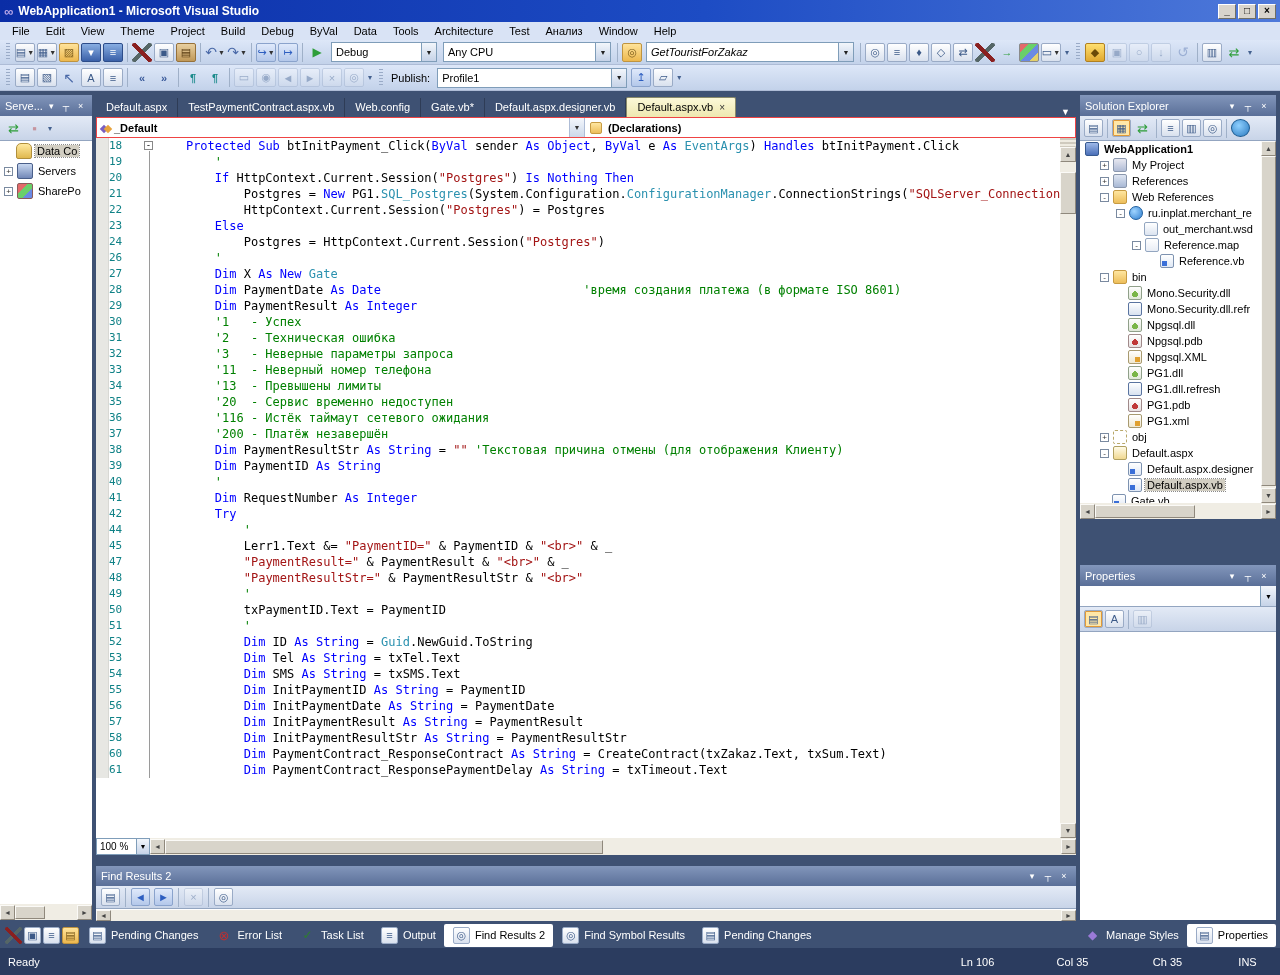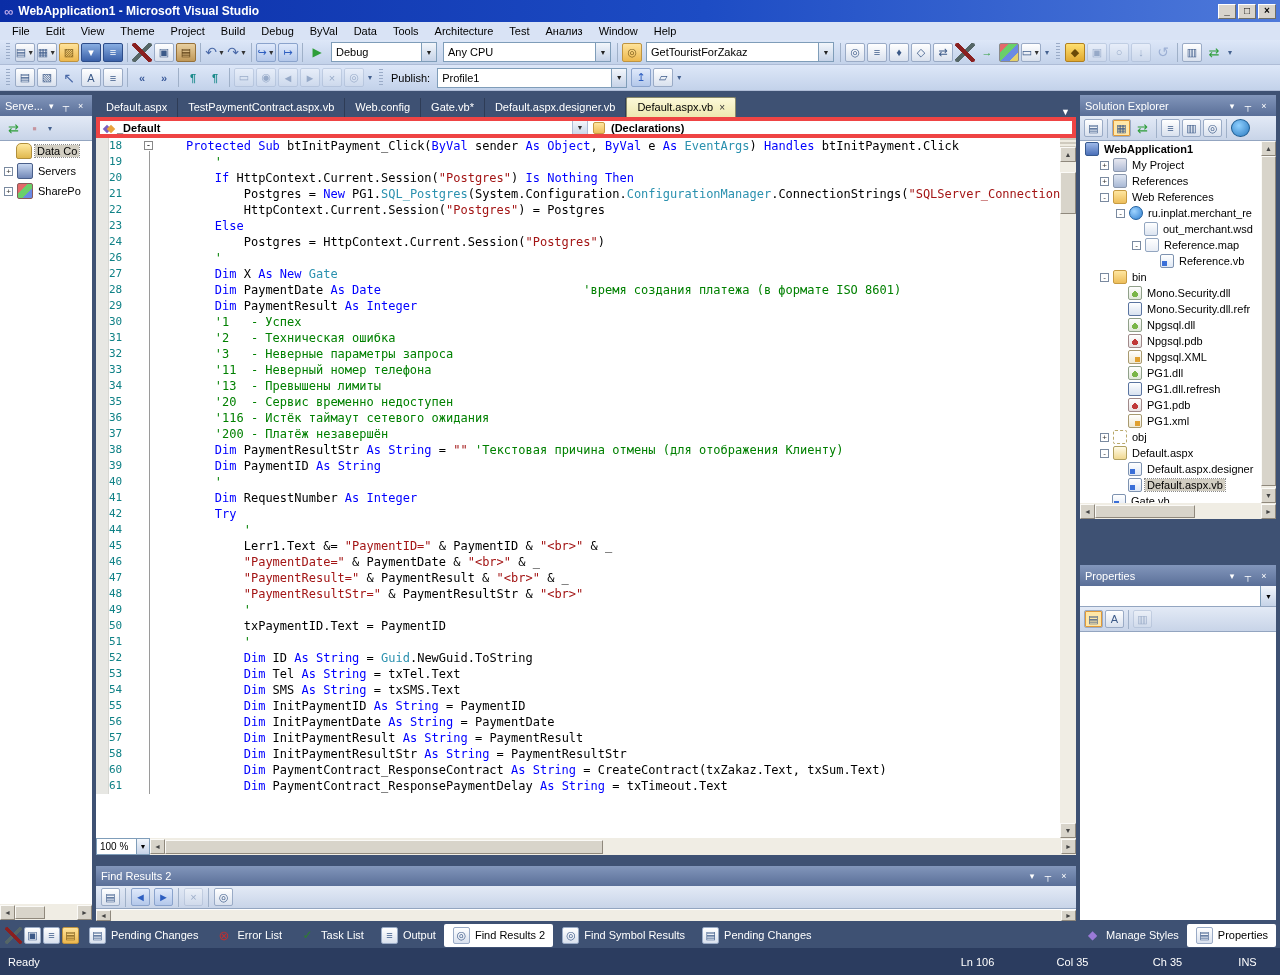--- a/index.html
+++ b/index.html
@@ -89,21 +89,21 @@
 .hsb{display:flex;align-items:center;background:#f0ede4;flex:none}
 .vsb{position:absolute;top:0;right:0;bottom:0;width:16px;background:#f0ede4;display:flex;flex-direction:column}
 .vgrip{height:9px;flex:none;background:repeating-linear-gradient(180deg,#cfcabe 0 2px,#efece2 2px 4px)}
 
 .edwrap{position:absolute;left:96px;top:4px;width:980px;height:760px;display:flex;flex-direction:column}
 .tabstrip{height:22px;flex:none;display:flex;align-items:flex-end;color:#fff}
 .tab{padding:3px 10px 4px;white-space:nowrap;border-right:1px solid rgba(0,0,0,.25)}
 .tab.active{background:linear-gradient(#fcf8d8,#eee8b0);color:#000;border:1px solid #8a8a6a;border-bottom:none;border-radius:2px 2px 0 0;display:flex;align-items:center;gap:6px}
 .tab .tx{font-size:10px;color:#333}
 .tabdrop{margin-left:auto;padding:0 6px;color:#fff;font-size:9px}
-.navbar{height:21px;flex:none;background:#fff;border:4px solid #ef4444;display:flex;align-items:center}
+.navbar{height:21px;flex:none;background:#fff;border:1px solid #ef4444;display:flex;align-items:center}
 .navsec{display:flex;align-items:center;height:100%;overflow:hidden}
 .navsec .nlbl{font-weight:bold;color:#000;padding:0 3px;white-space:nowrap}
 .navsec .nbtn{margin-left:auto;width:15px;height:100%;display:flex;align-items:center;justify-content:center;font-size:7px;color:#333;background:linear-gradient(#f4f7fc,#ccd8ea);border-left:1px solid #aebcd6}
 .dia{width:6px;height:6px;transform:rotate(45deg);display:inline-block}
 .codearea{flex:none;height:700px;background:#fff;position:relative;overflow:hidden}
 .codelines{position:absolute;left:0;top:0;right:16px;bottom:0;overflow:hidden}
 .crow{display:flex;height:16px;font-family:"DejaVu Sans Mono",monospace;font-size:12px;line-height:16px}
 .gut{width:13px;flex:none;background:#e7e7e3;border-right:1px solid #d8d8d4}
 .lnum{width:33px;flex:none;color:#0f8186;text-align:left;padding-right:5px;font-size:11px}
 .omar{width:15px;flex:none;position:relative}
@@ -183,21 +183,21 @@
       <div class="combo" style="width: 106px;">
         <span class="cv">Debug</span>
         <span class="cb">▼</span>
       </div>
       <div class="combo" style="width: 168px;">
         <span class="cv">Any CPU</span>
         <span class="cb">▼</span>
       </div>
       <div class="tsep"></div>
       <span class="tbi c-folder">◎</span>
-      <div class="combo" style="width: 188px;">
+      <div class="combo" style="width: 208px; font-style: italic;">
         <span class="cv">GetTouristForZakaz</span>
         <span class="cb">▼</span>
       </div>
       <div class="tsep"></div>
       <span class="tbi c-doc">◎</span>
       <span class="tbi c-doc">≡</span>
       <span class="tbi c-doc">♦</span>
       <span class="tbi c-doc">◇</span>
       <span class="tbi c-doc">⇄</span>
       <span class="tbi c-xcut"></span>
@@ -472,26 +472,20 @@
               <span class="ccode"><span class="cp">            </span><span class="cc">'</span></span>
             </div>
             <div class="crow">
               <span class="gut"></span>
               <span class="lnum">45</span>
               <span class="omar vl"></span>
               <span class="ccode"><span class="cp">            </span><span class="cp">Lerr1.Text &amp;= </span><span class="cs">"PaymentID="</span><span class="cp"> &amp; PaymentID &amp; </span><span class="cs">"&lt;br&gt;"</span><span class="cp"> &amp; _</span></span>
             </div>
             <div class="crow">
               <span class="gut"></span>
-              <span class="lnum">46</span>
-              <span class="omar vl"></span>
-              <span class="ccode"><span class="cp">            </span><span class="cs">"PaymentDate="</span><span class="cp"> &amp; PaymentDate &amp; </span><span class="cs">"&lt;br&gt;"</span><span class="cp"> &amp; _</span></span>
-            </div>
-            <div class="crow">
-              <span class="gut"></span>
               <span class="lnum">47</span>
               <span class="omar vl"></span>
               <span class="ccode"><span class="cp">            </span><span class="cs">"PaymentResult="</span><span class="cp"> &amp; PaymentResult &amp; </span><span class="cs">"&lt;br&gt;"</span><span class="cp"> &amp; _</span></span>
             </div>
             <div class="crow">
               <span class="gut"></span>
               <span class="lnum">48</span>
               <span class="omar vl"></span>
               <span class="ccode"><span class="cp">            </span><span class="cs">"PaymentResultStr="</span><span class="cp"> &amp; PaymentResultStr &amp; </span><span class="cs">"&lt;br&gt;"</span></span>
             </div>

